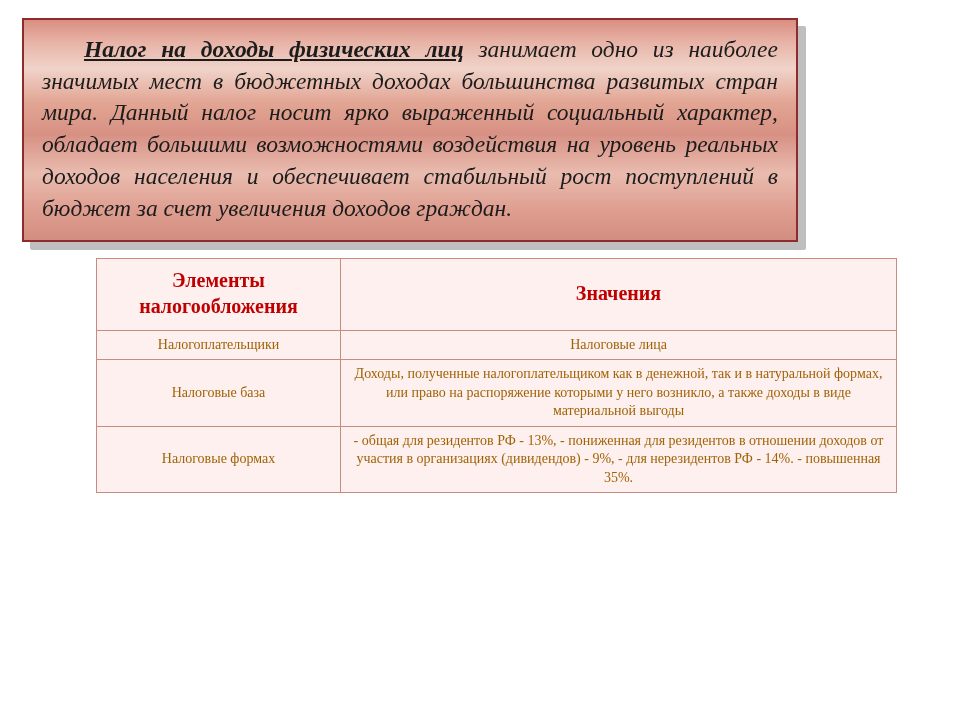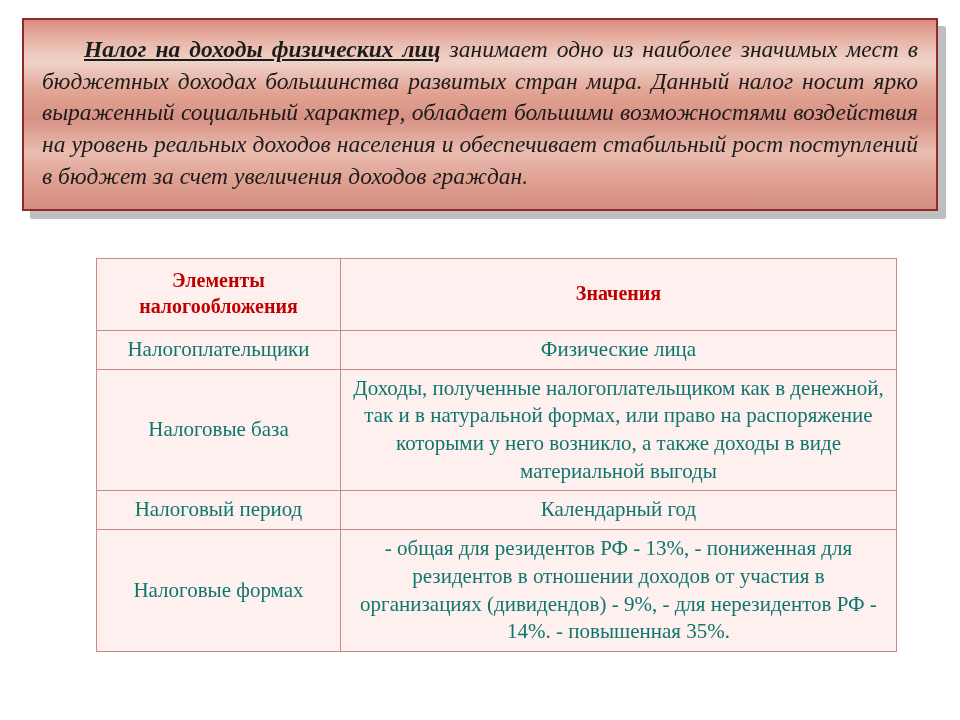--- a/index.html
+++ b/index.html
@@ -18,21 +18,21 @@
     width: 960px;
     height: 720px;
     box-sizing: border-box;
   }
 
   
   .intro-wrap {
     position: absolute;
     left: 22px;
     top: 18px;
-    width: 916px;
+    width: 776px;
   }
   .intro-shadow {
     position: absolute;
     left: 8px;
     top: 8px;
     width: 100%;
     height: 100%;
     background: #8a8a8a;
     opacity: .55;
     border-radius: 2px;
@@ -78,23 +78,23 @@
   table.elements {
     border-collapse: collapse;
     width: 800px;
     table-layout: fixed;
     background: #fdf0ee;
   }
   table.elements td, table.elements th {
     border: 1px solid #c98a80;
     padding: 5px 8px;
     font-family: "Liberation Serif", serif;
-    font-size: 21px;
+    font-size: 14px;
     line-height: 1.32;
-    color: #0f766e;
+    color: #a16207;
     text-align: center;
     vertical-align: middle;
     background: #fdf0ee;
   }
   table.elements thead th {
     color: #c00000;
     font-weight: bold;
     font-size: 20px;
     padding: 8px 8px 10px 8px;
   }
@@ -122,29 +122,25 @@
       </colgroup>
       <thead>
         <tr>
           <th>Элементы налогообложения</th>
           <th>Значения</th>
         </tr>
       </thead>
       <tbody>
         <tr>
           <td>Налогоплательщики</td>
-          <td>Физические лица</td>
+          <td>Налоговые лица</td>
         </tr>
         <tr>
           <td>Налоговые база</td>
           <td class="cell-multi">Доходы, полученные налогоплательщиком как в денежной, так и в натуральной формах, или право на распоряжение которыми у него возникло, а также доходы в виде материальной выгоды</td>
-        </tr>
-        <tr>
-          <td>Налоговый период</td>
-          <td>Календарный год</td>
         </tr>
         <tr>
           <td>Налоговые формах</td>
           <td class="cell-multi">- общая для резидентов РФ - 13%, - пониженная для резидентов в отношении доходов от участия в организациях (дивидендов) - 9%, - для нерезидентов РФ - 14%. - повышенная 35%.</td>
         </tr>
       </tbody>
     </table>
   </div>
 
 </div>

